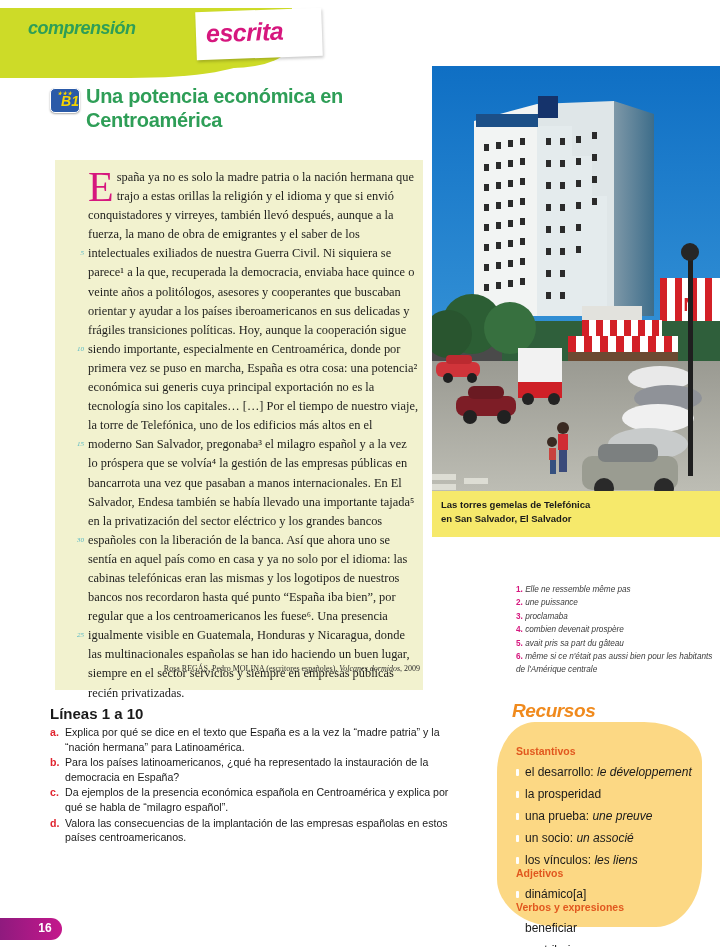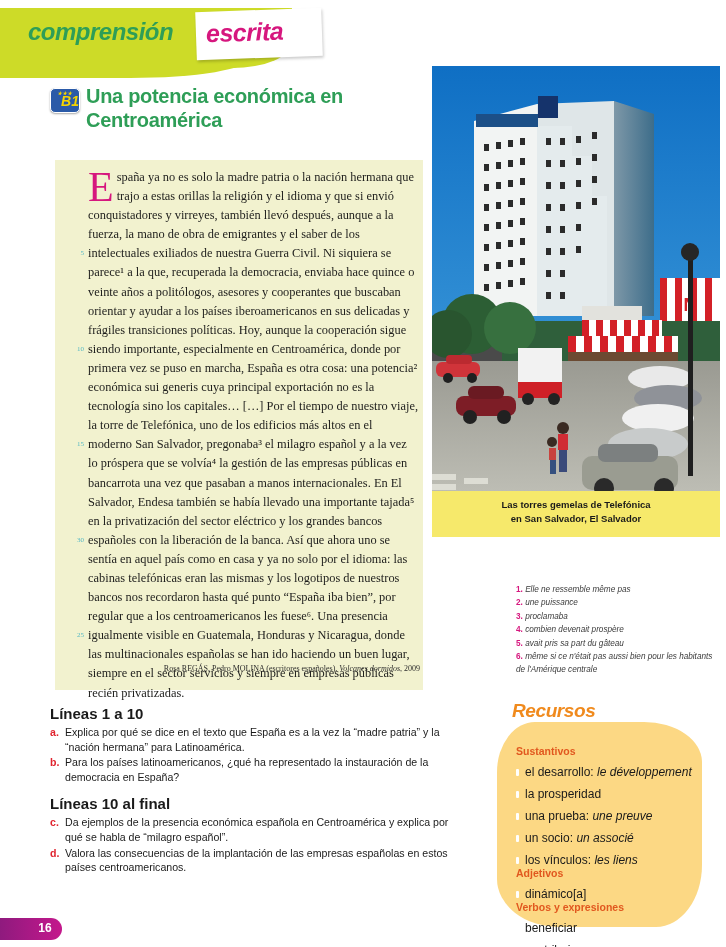--- a/index.html
+++ b/index.html
@@ -17,21 +17,21 @@
     position:absolute; left:0; top:8px; width:292px; height:60px;
     background:#cddb28;
     border-bottom-right-radius:60px 26px;
   }
   .header-band::after{
     content:""; position:absolute; left:0; bottom:-10px; width:250px; height:20px;
     background:#cddb28; border-bottom-right-radius:120px 20px;
   }
   .header-title {
     position:absolute; left:28px; top:18px; z-index:4;
-    font-size:24px; font-weight:bold; color:#2e9e57;
+    font-size:18px; font-weight:bold; color:#2e9e57;
     font-style:italic; letter-spacing:-.5px; white-space:nowrap;
   }
   .header-tag-box{
     position:absolute; left:196px; top:10px; width:126px; height:48px;
     background:#ffffff; transform:rotate(-2deg);
     box-shadow:1px 2px 3px rgba(0,0,0,.2); z-index:3;
   }
   .header-tag {
     position:absolute; left:206px; top:18px; z-index:5;
     font-size:25px; font-weight:bold; color:#d6177e;
@@ -57,21 +57,21 @@
   }
 
   
   .photo{
     position:absolute; left:432px; top:66px; width:288px; height:425px;
     overflow:hidden; background:#1b74c4;
   }
   .caption{
     position:absolute; left:432px; top:491px; width:288px; height:46px;
     background:#f6e96b; padding:7px 9px;
-    font-size:9.5px; font-weight:bold; color:#1a1a1a; line-height:1.45;text-align:center;
+    font-size:9.5px; font-weight:bold; color:#1a1a1a; line-height:1.45;
   }
 
   
   .text-panel{
     position:absolute; left:55px; top:160px; width:368px; height:530px;
     background:#f2f2cf;
   }
   .text-body{
     position:absolute; left:88px; top:168px; width:330px;
     font-family:"Liberation Serif", serif;
@@ -80,20 +80,21 @@
   }
   .dropcap{
     float:left; font-family:"Liberation Serif", serif;
     font-size:42px; line-height:33px; color:#d6177e;
     padding:2px 3px 0 0; margin-top:1px; font-weight:normal;
   }
   .linenos{
     position:absolute; left:60px; top:168px; width:24px;
     font-family:"Liberation Serif", serif; font-size:7px; color:#57b9c4;
     text-align:right;
+    font-style:italic;
   }
   .linenos span{ display:block; height:19.1px; line-height:19.1px; }
   .attribution{
     position:absolute; left:88px; top:664px; width:332px;
     font-family:"Liberation Serif", serif; font-size:8px; color:#2b2b2b;
     text-align:right;
   }
 
   
   .footnotes{
@@ -403,21 +404,20 @@
 <div class="questions">
   <p class="q-head">Líneas 1 a 10</p>
   <div class="q-item">
     <span class="q-letter">a.</span>
     <span>Explica por qué se dice en el texto que España es a la vez la “madre patria” y la “nación hermana” para Latinoamérica.</span>
   </div>
   <div class="q-item">
     <span class="q-letter">b.</span>
     <span>Para los países latinoamericanos, ¿qué ha representado la instauración de la democracia en España?</span>
   </div>
-  <p class="q-head second">Líneas 10 al final</p>
   <div class="q-item">
     <span class="q-letter">c.</span>
     <span>Da ejemplos de la presencia económica española en Centroamérica y explica por qué se habla de “milagro español”.</span>
   </div>
   <div class="q-item">
     <span class="q-letter">d.</span>
     <span>Valora las consecuencias de la implantación de las empresas españolas en estos países centroamericanos.</span>
   </div>
 </div>
 

